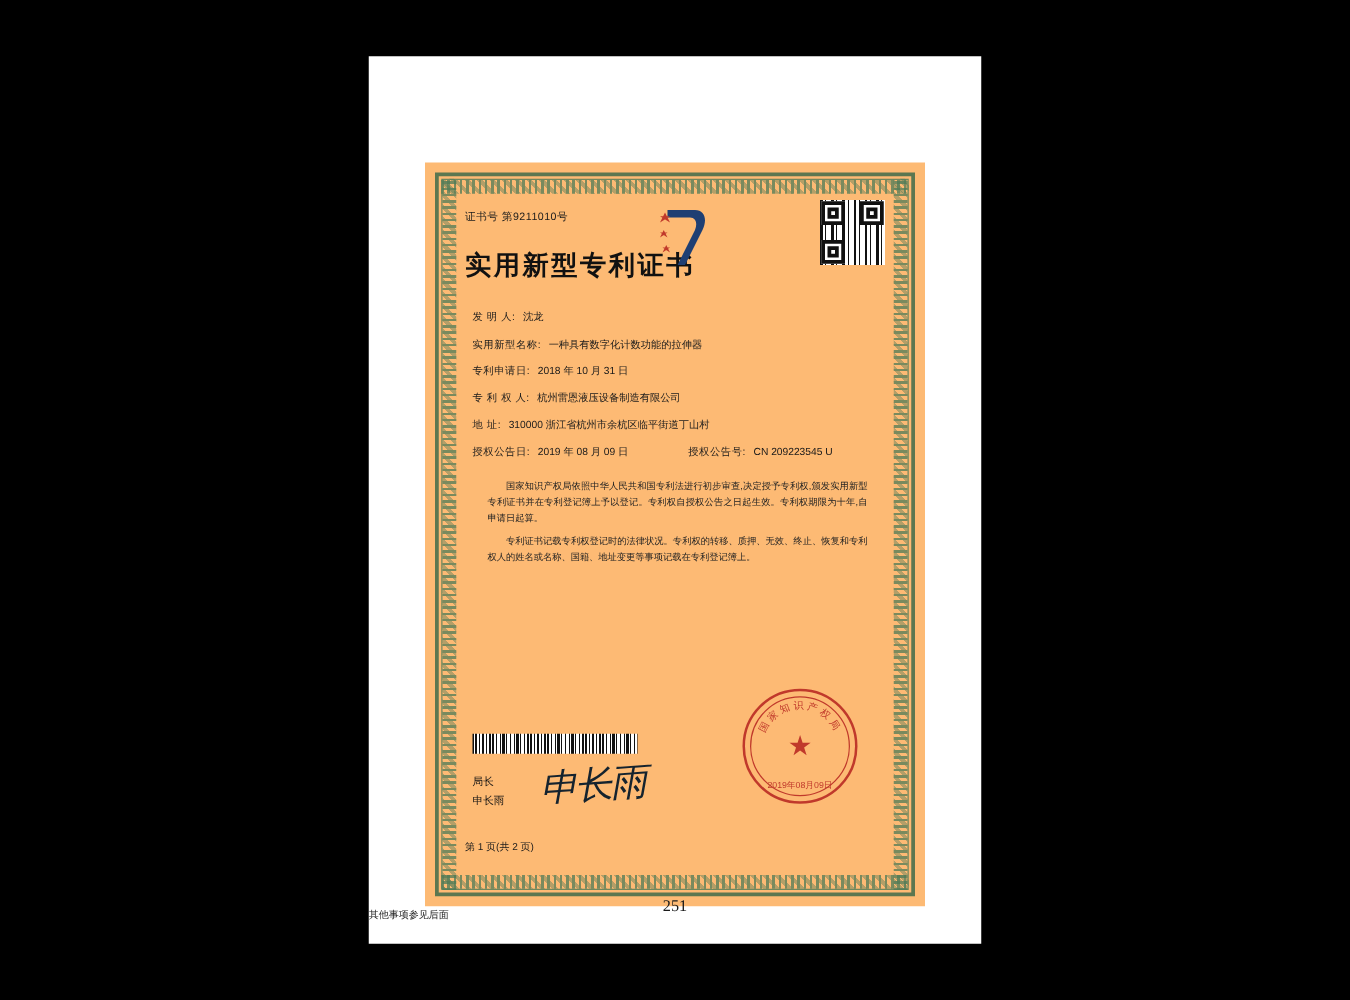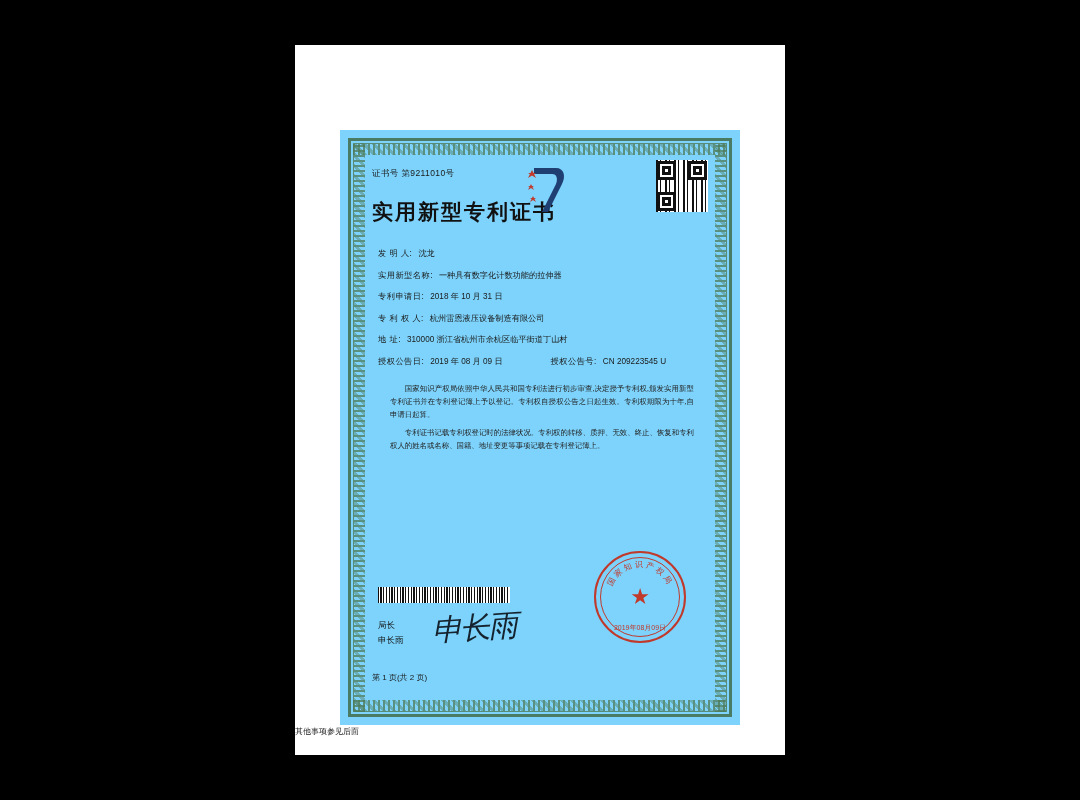--- a/index.html
+++ b/index.html
@@ -21,21 +21,21 @@
     background: #ffffff;
   }
 
   
   #cert {
     position: absolute;
     left: 45px;
     top: 85px;
     width: 400px;
     height: 595px;
-    background: #7dd3fc;
+    background: #fdba74;
   }
 
   
   #cert .border-outer {
     position: absolute;
     left: 8px;
     top: 8px;
     right: 8px;
     bottom: 8px;
     border: 3px solid #3f6b4a;
@@ -177,21 +177,21 @@
   }
 
   .body-text {
     margin-top: 16px;
     padding: 0 14px 0 18px;
     font-size: 7.4px;
     line-height: 1.75;
     color: #222;
     text-align: justify;
   }
-  .body-text p { margin: 0 0 5px 0; text-indent: 2em; font-family: Liberation Serif, serif; }
+  .body-text p { margin: 0 0 5px 0; text-indent: 2em; }
 
   
   .barcode {
     position: absolute;
     left: 6px;
     bottom: 92px;
     width: 132px;
     height: 16px;
     background-image: repeating-linear-gradient(90deg,
       #111 0 1px, #fff 1px 2px, #111 2px 4px, #fff 4px 5px,
@@ -376,13 +376,14 @@
           <span style="transform:rotate(58deg) translate(-4px,-38px)">局</span>
         </div>
         <div class="seal-date">2019年08月09日</div>
       </div>
 
       <div class="page-no">第 1 页(共 2 页)</div>
     </div>
   </div>
 
   <div class="footnote">其他事项参见后面</div>
+  <div class="folio">251</div>
 </div>
 
 </body></html>

